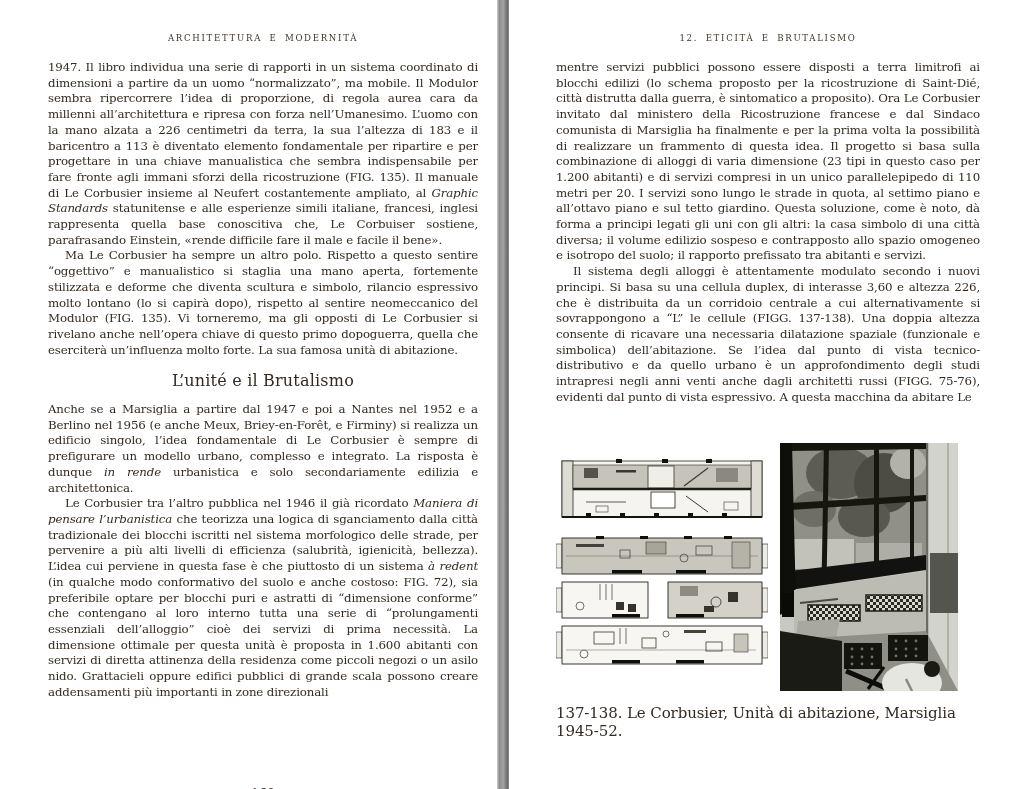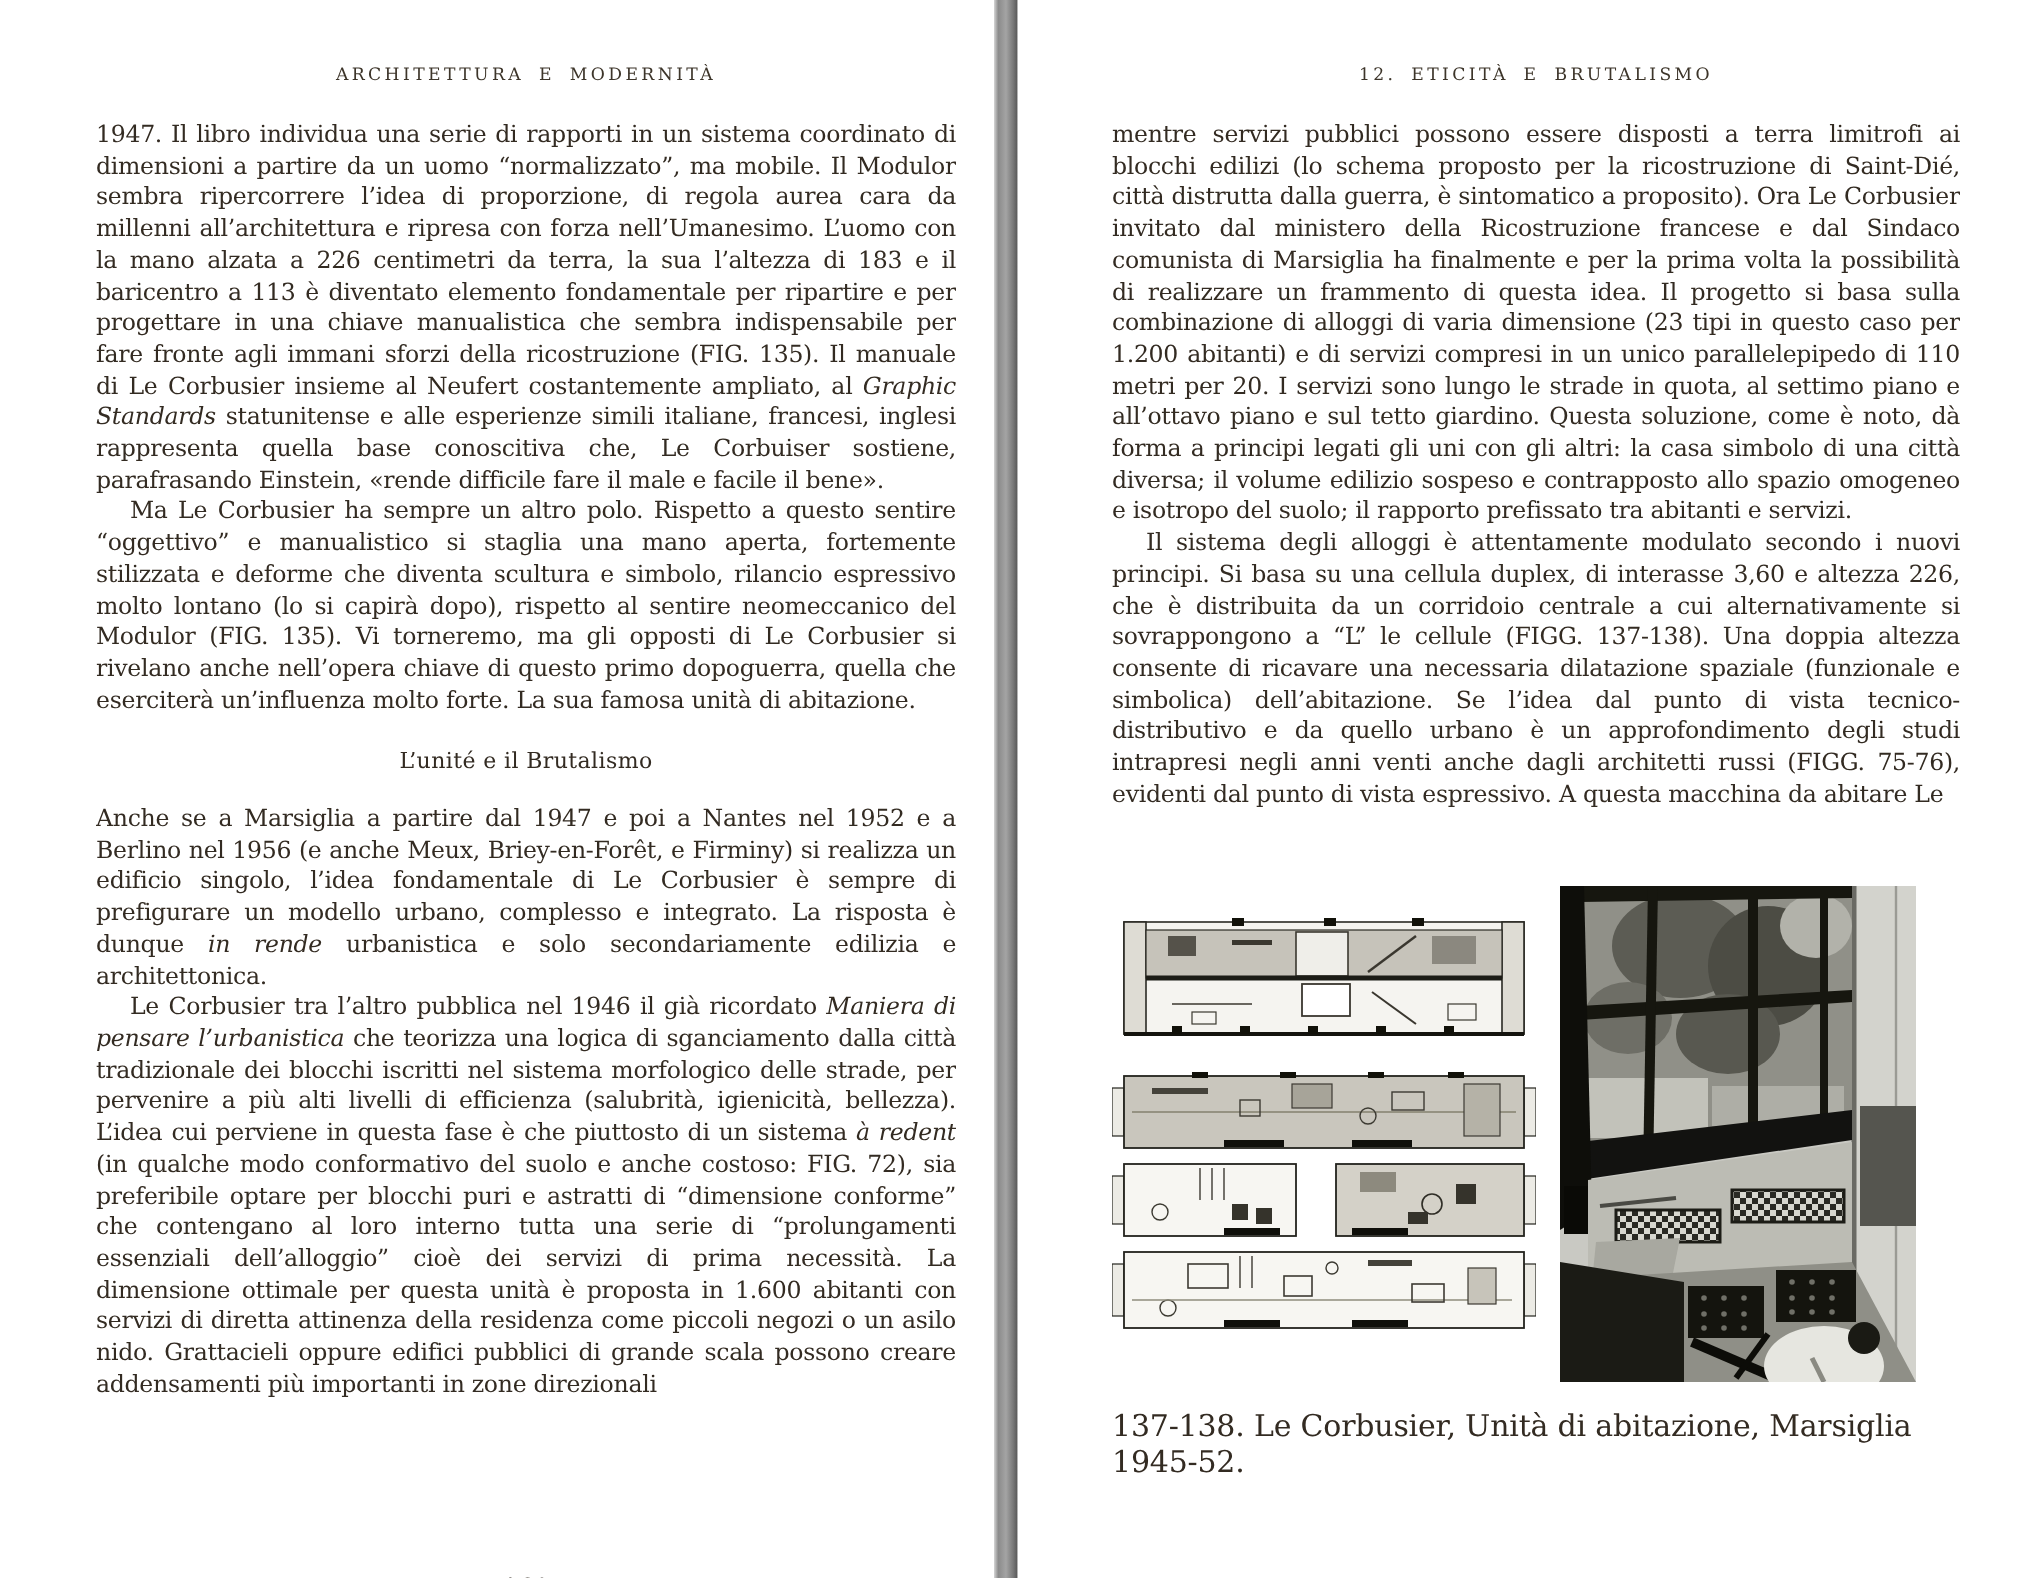--- a/index.html
+++ b/index.html
@@ -25,21 +25,21 @@
   .page-right .running-head{left:47px;width:424px;}
   .text-block{
     position:absolute;text-align:justify;font-size:11.8px;line-height:15.7px;
     letter-spacing:-0.15px;overflow:hidden;
   }
   .page-left .text-block{left:48px;top:60px;width:430px;height:692px;}
   .page-right .text-block{left:47px;top:60px;width:424px;height:374px;}
   .para{margin:0;padding:0;text-indent:0;}
   .para.indent{text-indent:17px;}
   .section-heading{
-    font-weight:400;font-size:11px;letter-spacing:0.2px;text-align:center;
+    font-weight:400;font-size:16px;letter-spacing:0.2px;text-align:center;
     margin:15px 0 13px 0;
   }
   .page-number{position:absolute;top:758px;font-size:12.5px;text-align:center;margin-top:28px;}
   .page-left .page-number{left:48px;width:430px;}
   .page-right .page-number{left:47px;width:424px;}
   .figure{position:absolute;}
   .figure-plans{left:47px;top:458px;width:212px;height:228px;}
   .figure-photo{left:271px;top:443px;width:178px;height:248px;}
   .figure svg{display:block;width:100%;height:100%;}
   .figure-caption{position:absolute;left:47px;top:704px;width:424px;font-size:15px;letter-spacing:-0.1px;text-align:left;}

